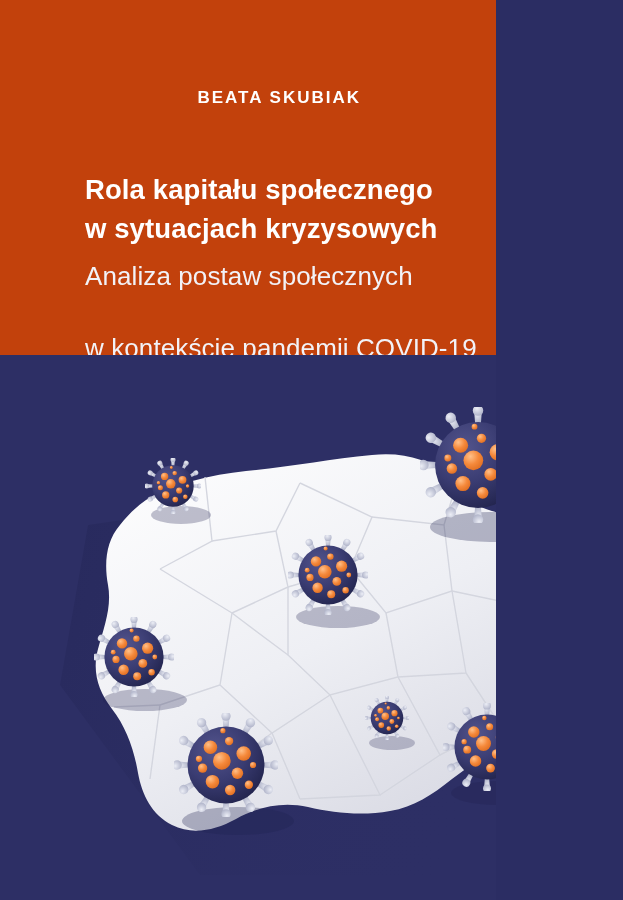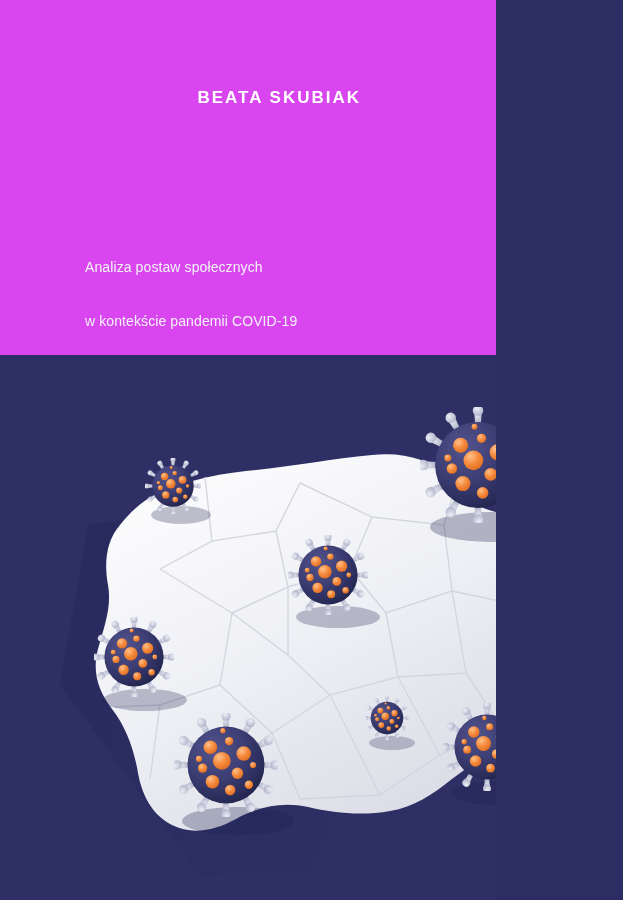--- a/index.html
+++ b/index.html
@@ -10,21 +10,21 @@
   body {
     width: 623px;
     height: 900px;
     overflow: hidden;
     font-family: "Liberation Sans", sans-serif;
   }
   .cover {
     position: relative;
     width: 496px;
     height: 900px;
-    background: #d946ef;
+    background: #c2410c;
     overflow: hidden;
   }
   
   .author {
     position: absolute;
     top: 88px;
     right: 135px;
     color: #ffffff;
     font-size: 17px;
     letter-spacing: 2.0px;
@@ -43,21 +43,21 @@
     line-height: 1.42;
     letter-spacing: 0.1px;
   }
   .title .line2 { display: block; }
   .subtitle {
     position: absolute;
     top: 257px;
     left: 85px;
     width: 470px;
     color: #f2f2f7;
-    font-size: 14px;
+    font-size: 26px;
     font-weight: normal;
     line-height: 1.5;
     letter-spacing: 0.1px;
   }
   .subtitle .line2 { display: block; margin-top: 33px; }
 
   
   .artwork {
     position: absolute;
     left: 0;
@@ -67,20 +67,24 @@
   }
   .artwork svg { display: block; }
 </style>
 </head>
 <body>
 
 <div class="cover">
 
   <div class="author">BEATA SKUBIAK</div>
 
+  <div class="title">
+    <span>Rola kapitału społecznego</span>
+    <span class="line2">w sytuacjach kryzysowych</span>
+  </div>
 
   <div class="subtitle">
     <span>Analiza postaw społecznych</span>
     <span class="line2">w kontekście pandemii COVID-19</span>
   </div>
 
   <div class="artwork">
     <svg width="623" height="545" viewBox="0 0 623 545" xmlns="http://www.w3.org/2000/svg">
       <defs>
         <linearGradient id="mapGrad" x1="0" y1="0" x2="0.6" y2="1">

